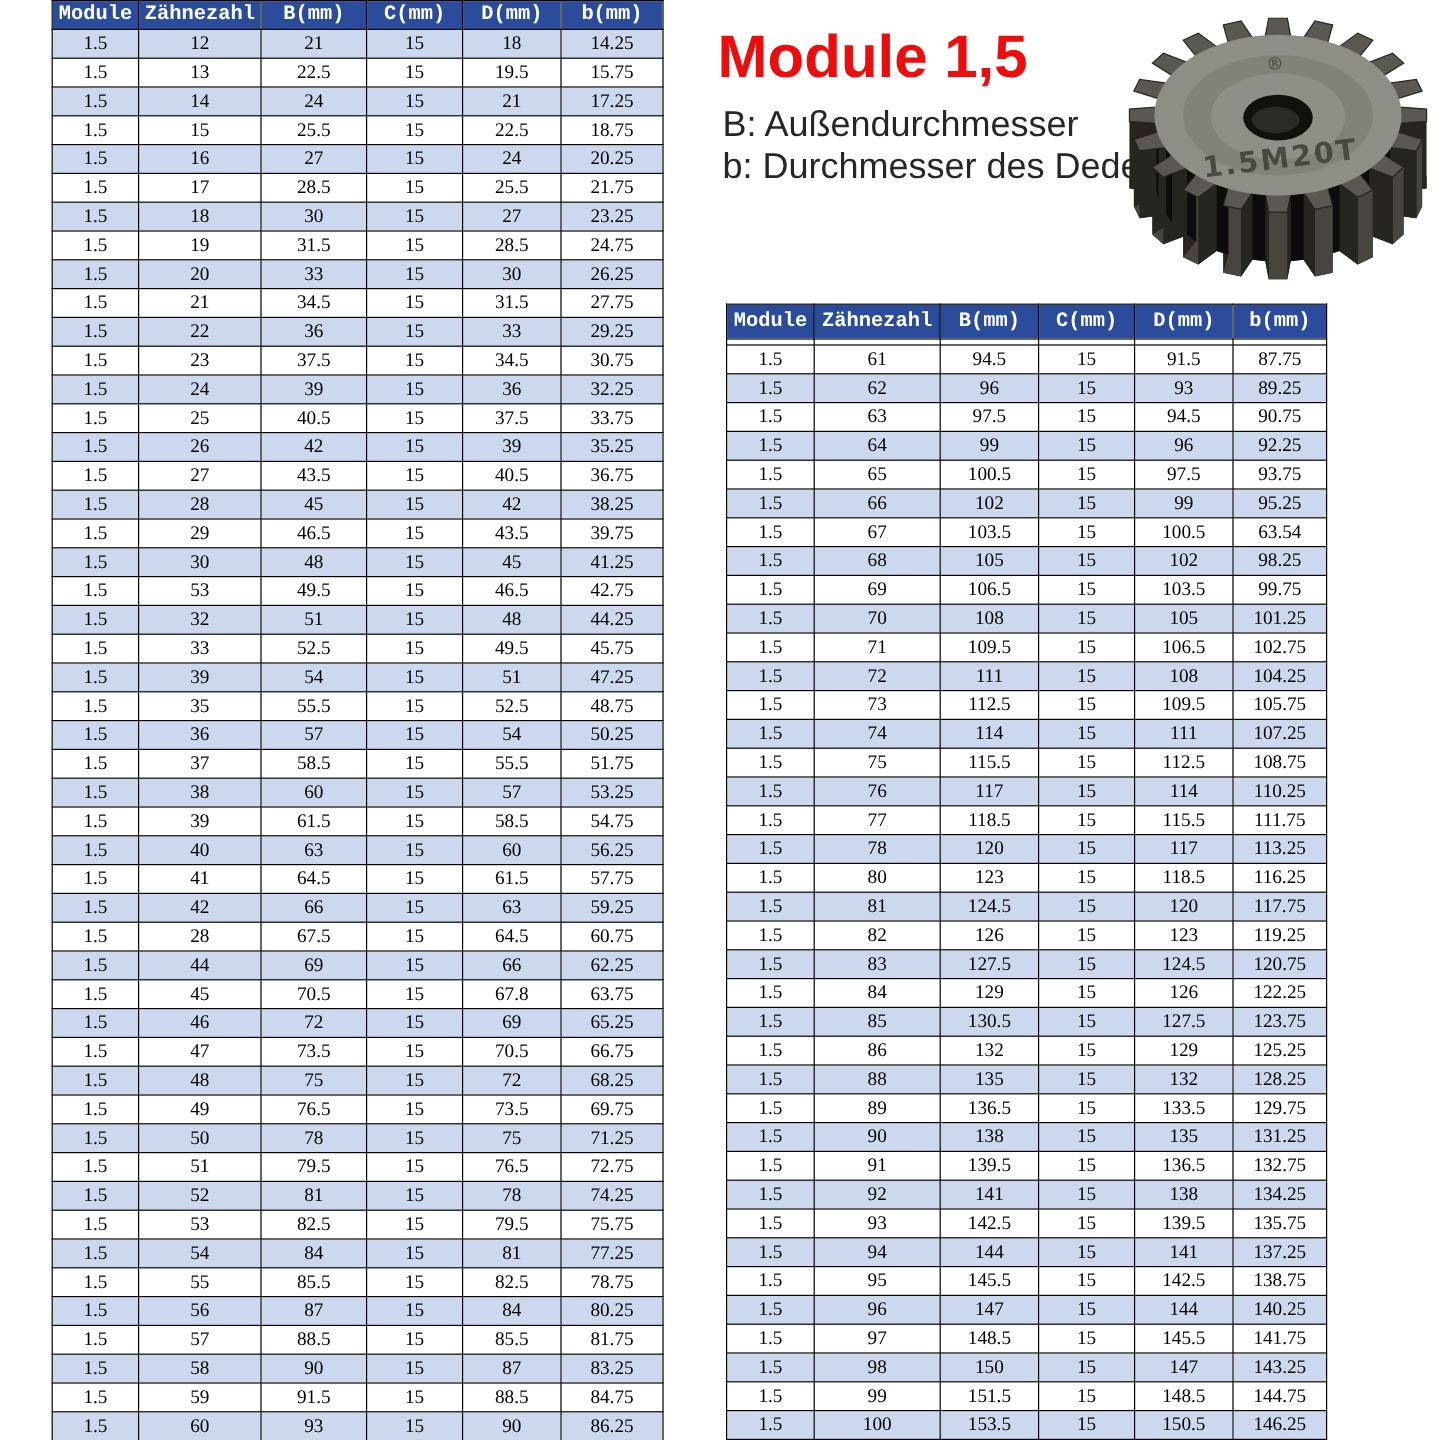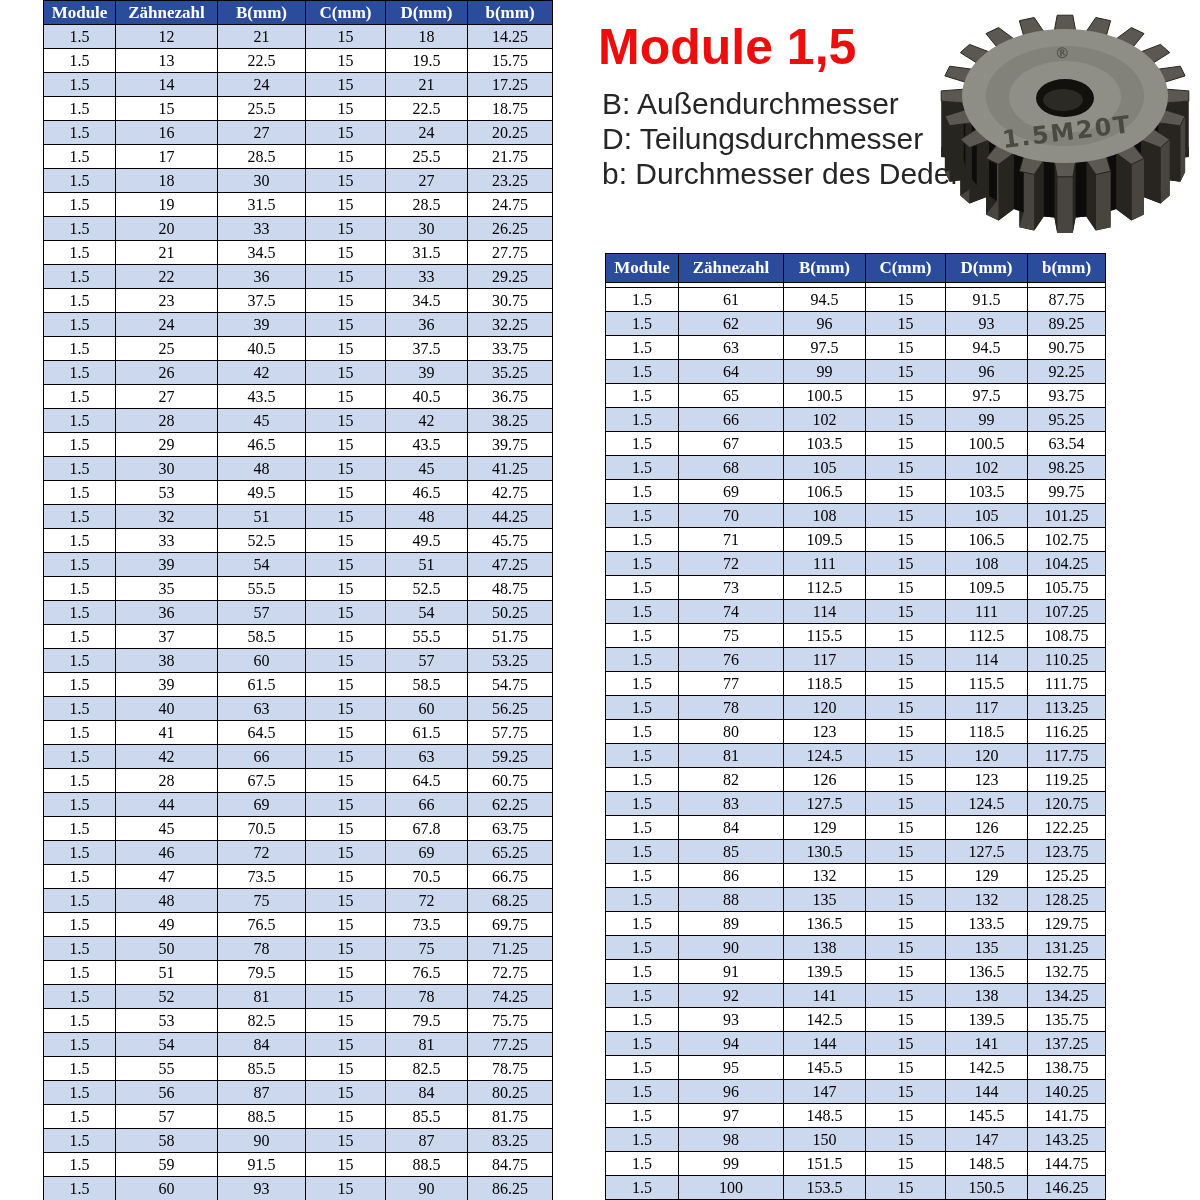--- a/index.html
+++ b/index.html
@@ -3,21 +3,21 @@
 <meta charset="utf-8">
 <style>
   html,body{margin:0;padding:0;}
   body{
     width:1200px;height:1200px;position:relative;background:#ffffff;
     font-family:"Liberation Serif",serif;overflow:hidden;
   }
   table{border-collapse:collapse;table-layout:fixed;position:absolute;border:1.5px solid #000;}
   th,td{border:1px solid #000;text-align:center;vertical-align:middle;padding:0;
         font-size:16px;color:#000;white-space:nowrap;overflow:hidden;}
-  thead th{background:#2B4C9B;color:#fff;font-weight:bold;font-size:17px;}
+  thead th{background:#2B4C9B;color:#fff;font-weight:bold;font-size:17px;font-family:Liberation Mono, monospace;}
   tr{height:24px;}
   tr.spacer{height:4px;}
   tr.spacer td{background:#fff;height:4px;padding:0;}
   .t-left{left:43px;top:0;width:509px;}
   .t-right{left:605px;top:253px;width:500px;}
   .t-right thead tr.head{height:29px;}
   .t-left tbody tr:nth-child(odd) td{background:#CCD8EE;}
   .t-right tbody tr:nth-child(even) td{background:#CCD8EE;}
   .title{
     position:absolute;left:598px;top:18px;
@@ -444,21 +444,20 @@
         <td>90</td>
         <td>86.25</td>
       </tr>
     </tbody>
 </table>
 
 <div class="title">Module 1,5</div>
 
 <div class="legend">
   <div>B: Außendurchmesser</div>
-  <div>D: Teilungsdurchmesser</div>
   <div>b: Durchmesser des Dedendum-Kreises</div>
 </div>
 
 <div class="gear"><svg viewBox="0 0 270 235" width="270" height="235">
       <polygon points="236.5,145.2 258.8,146.9 258.8,157.1 236.5,158.8 234.7,165.8 255.1,172.1 250.3,181.8 228.2,178.8 223.3,185.1 239.7,195.4 230.5,203.6 210.9,196.1 203.2,201.1 214.0,214.4 201.4,220.4 186.1,209.1 176.4,212.3 180.6,227.3 165.8,230.5 156.3,216.5 145.6,217.6 142.8,232.8 127.2,232.8 124.4,217.6 113.7,216.5 104.2,230.5 89.4,227.3 93.6,212.3 83.9,209.1 68.6,220.4 56.0,214.4 66.8,201.1 59.1,196.1 39.5,203.6 30.3,195.4 46.7,185.1 41.8,178.8 19.7,181.8 14.9,172.1 35.3,165.8 33.5,158.8 11.2,157.1 11.2,146.9 33.5,145.2 35.3,138.2 14.9,131.9 19.7,122.2 41.8,125.2 46.7,118.9 30.3,108.6 39.5,100.4 59.1,107.9 66.8,102.9 56.0,89.6 68.6,83.6 83.9,94.9 93.6,91.7 89.4,76.7 104.2,73.5 113.7,87.5 124.4,86.4 127.2,71.2 142.8,71.2 145.6,86.4 156.3,87.5 165.8,73.5 180.6,76.7 176.4,91.7 186.1,94.9 201.4,83.6 214.0,89.6 203.2,102.9 210.9,107.9 230.5,100.4 239.7,108.6 223.3,118.9 228.2,125.2 250.3,122.2 255.1,131.9 234.7,138.2" fill="#16150f"></polygon>
       <polygon points="258.8,90.9 258.8,101.1 258.8,157.1 258.8,146.9" fill="#47453e"></polygon>
       <polygon points="258.8,101.1 236.5,102.8 236.5,158.8 258.8,157.1" fill="#26251f"></polygon>
       <polygon points="236.5,102.8 234.7,109.8 234.7,165.8 236.5,158.8" fill="#0d0c0a"></polygon>
       <polygon points="234.7,109.8 255.1,116.1 255.1,172.1 234.7,165.8" fill="#26251f"></polygon>
       <polygon points="255.1,116.1 250.3,125.8 250.3,181.8 255.1,172.1" fill="#47453e"></polygon>

